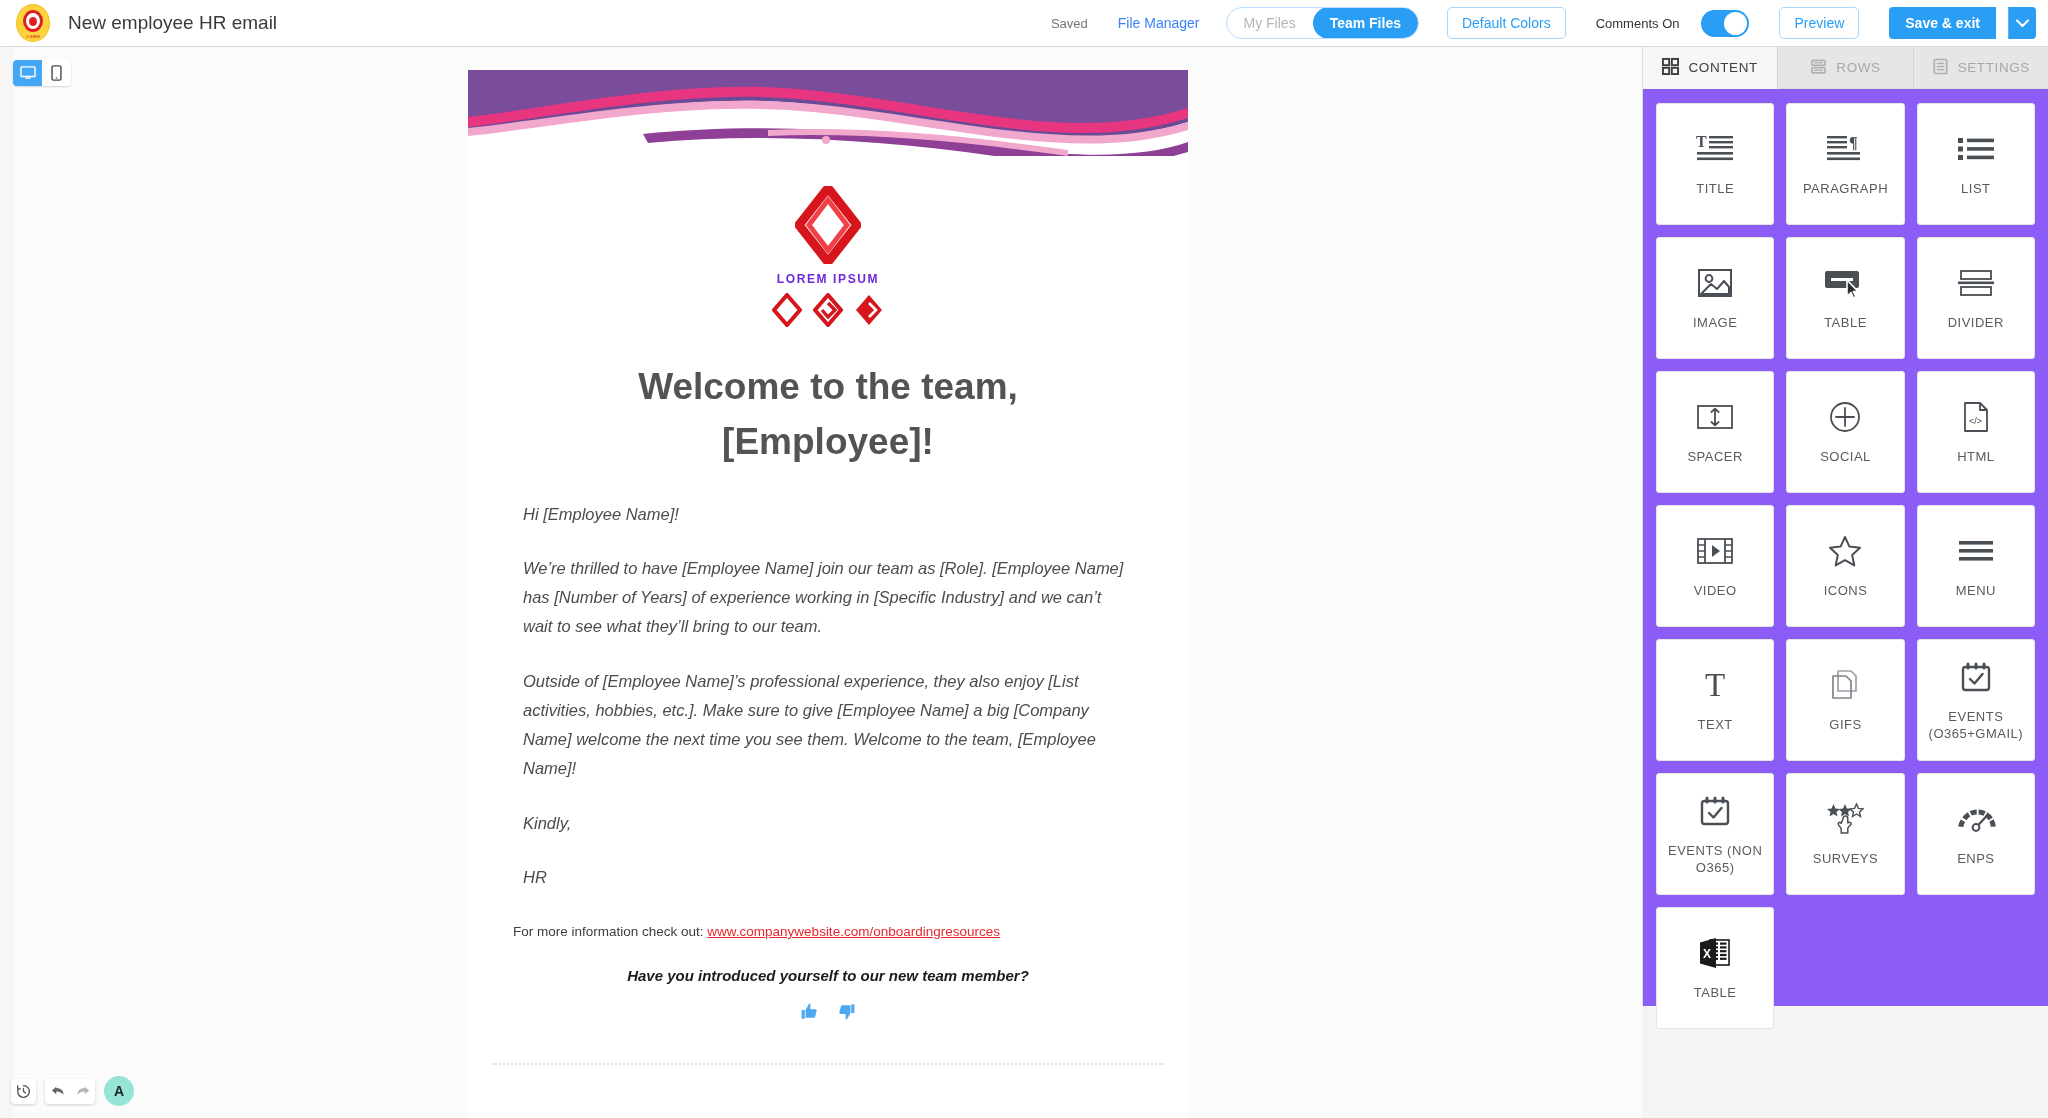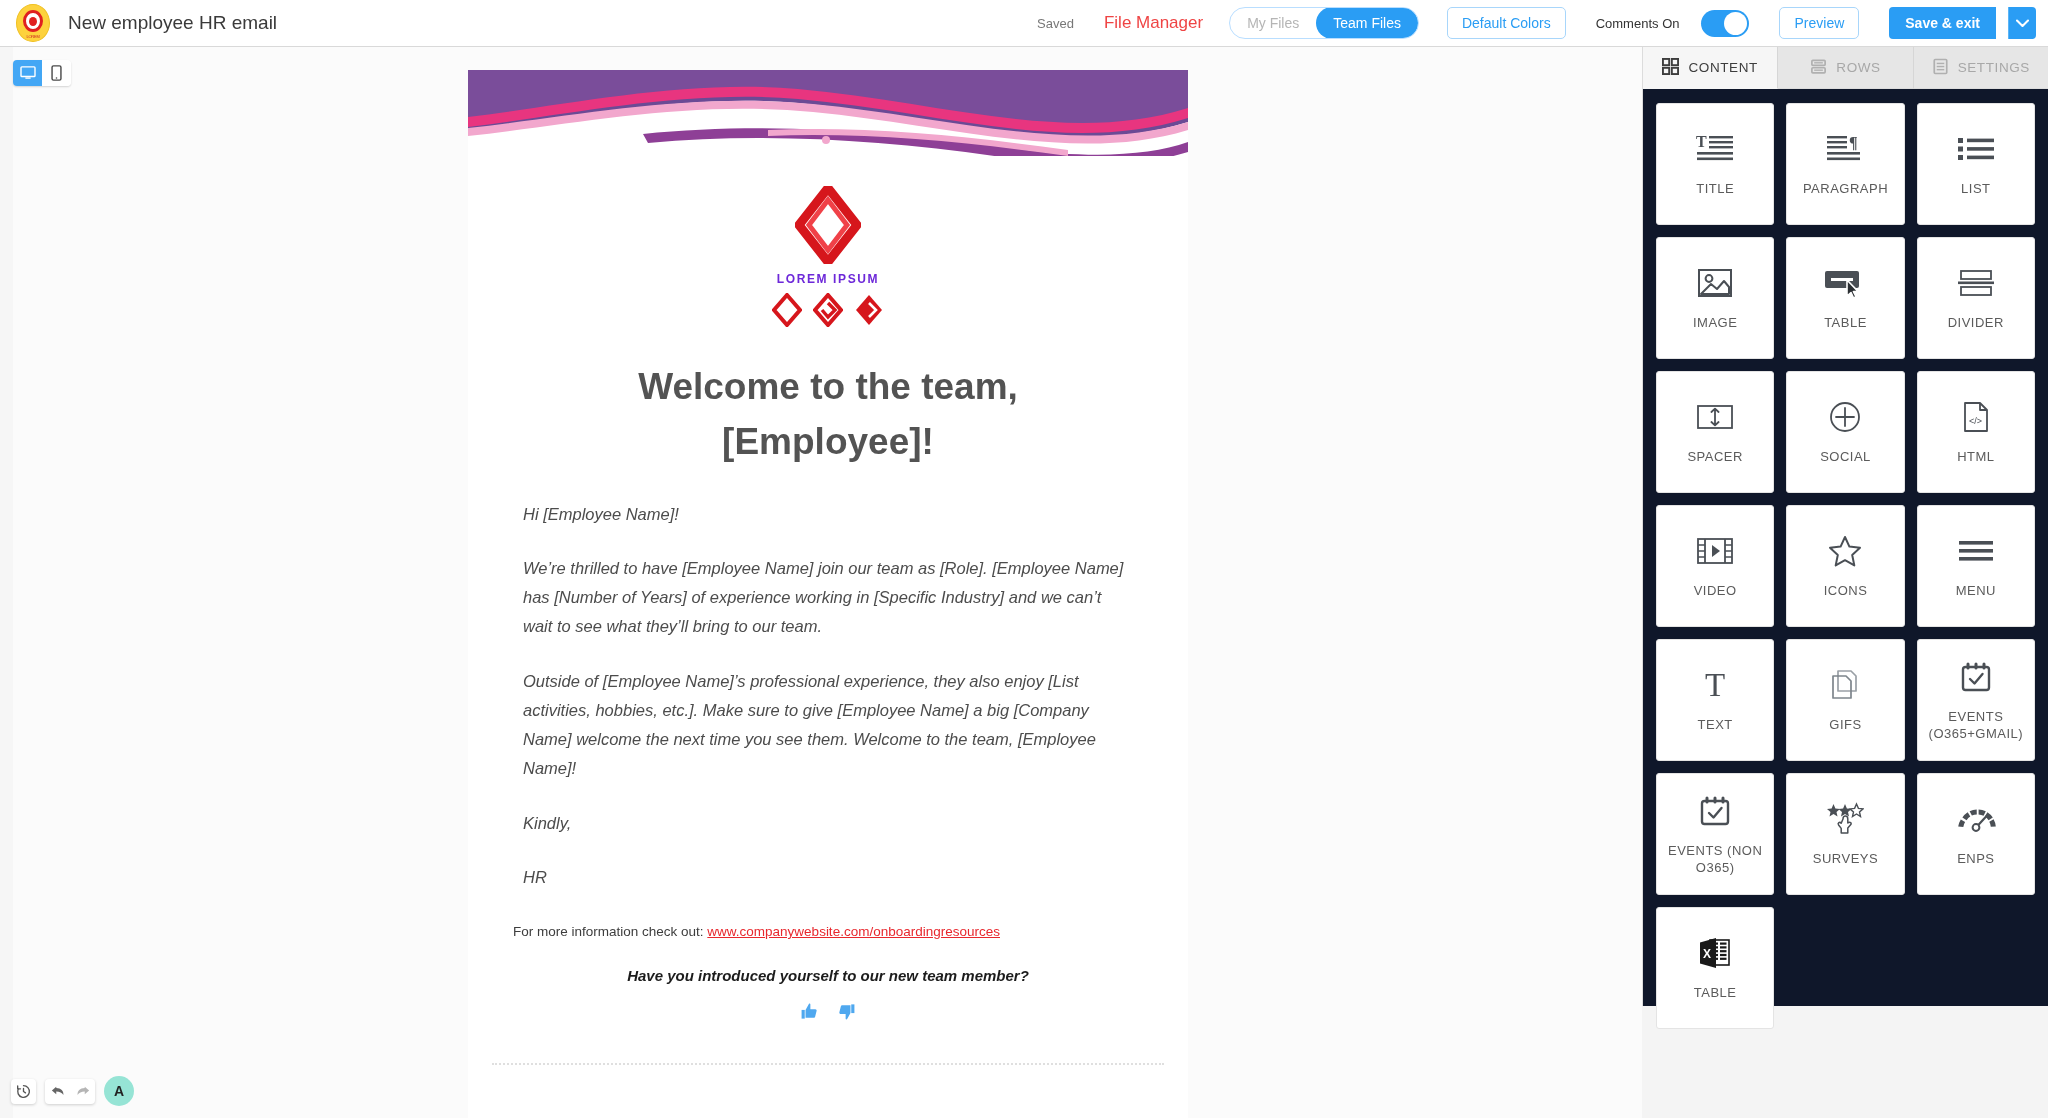--- a/index.html
+++ b/index.html
@@ -37,34 +37,34 @@
     text-align: center; font-size: 4px; color: #cc2222; letter-spacing: -0.2px;
   }
   .doc-title {
     margin-left: 18px; font-size: 19px; color: #3a3a3a; font-weight: 400;
   }
   .topbar-right {
     margin-left: auto; display: flex; align-items: center; height: 100%;
     padding-right: 12px; gap: 12px;
   }
   .saved-label { font-size: 13px; color: #777; margin-right: 18px; }
-  .file-manager-label { font-size: 17px; color: #ef4444; margin-right: 14px; }
+  .file-manager-label { font-size: 14px; color: #3b82f6; margin-right: 14px; }
 
   .seg {
     display: flex; align-items: center; height: 32px;
     border: 1px solid #b9deff; border-radius: 16px; background: #fff;
     overflow: hidden; margin-right: 16px;
   }
   .seg .opt {
     height: 28px; display: flex; align-items: center; padding: 0 17px;
     font-size: 14px; color: #b5b5b5; cursor: pointer;
   }
   .seg .opt.active {
     background: #2a9df4; color: #fff; border-radius: 16px; height: 32px;
-    font-weight: 400;
+    font-weight: 700;
   }
   .btn-outline {
     height: 32px; display: flex; align-items: center; padding: 0 14px;
     border: 1px solid #a8d6fb; border-radius: 5px; background: #fff;
     color: #2a9df4; font-size: 14px; margin-right: 18px; cursor: pointer;
     white-space: nowrap;
   }
   .comments-label { font-size: 13px; color: #333; margin-right: 10px; }
   .toggle {
     width: 48px; height: 27px; border-radius: 14px; background: #2a9df4;
@@ -157,21 +157,21 @@
   }
   .avatar {
     width: 30px; height: 30px; border-radius: 50%; background: #96e4d5;
     display: flex; align-items: center; justify-content: center;
     font-size: 14px; font-weight: 700; color: #222; cursor: pointer;
   }
 
   
   .sidebar {
     position: absolute; right: 0; top: 47px; width: 406px; height: 959px;
-    background: #0f172a; border-left: 1px solid #dcdcdc;
+    background: #8b5cf6; border-left: 1px solid #dcdcdc;
   }
   .tabs { display: flex; height: 42px; }
   .tab {
     flex: 1; display: flex; align-items: center; justify-content: center; gap: 9px;
     font-size: 13.5px; letter-spacing: 0.6px; color: #a8a8a8;
     background: #e6e6e6; border-right: 1px solid #d6d6d6;
     border-bottom: 1px solid #dcdcdc; cursor: pointer;
   }
   .tab:last-child { border-right: none; }
   .tab.active { background: #f6f6f6; color: #3d3d3d; border-bottom-color: #f6f6f6; }

